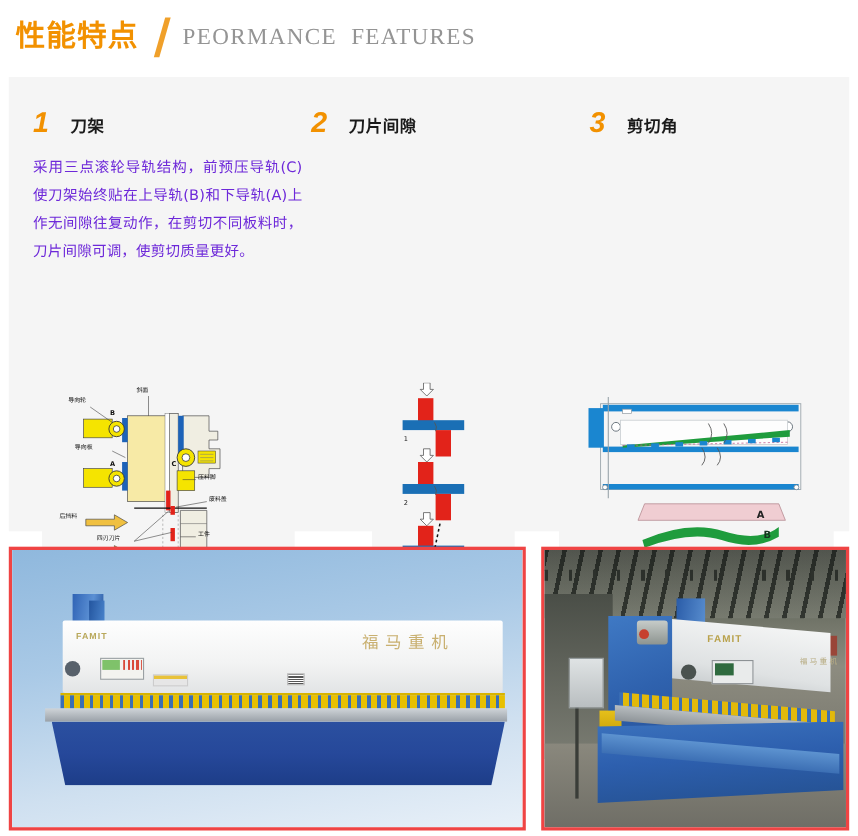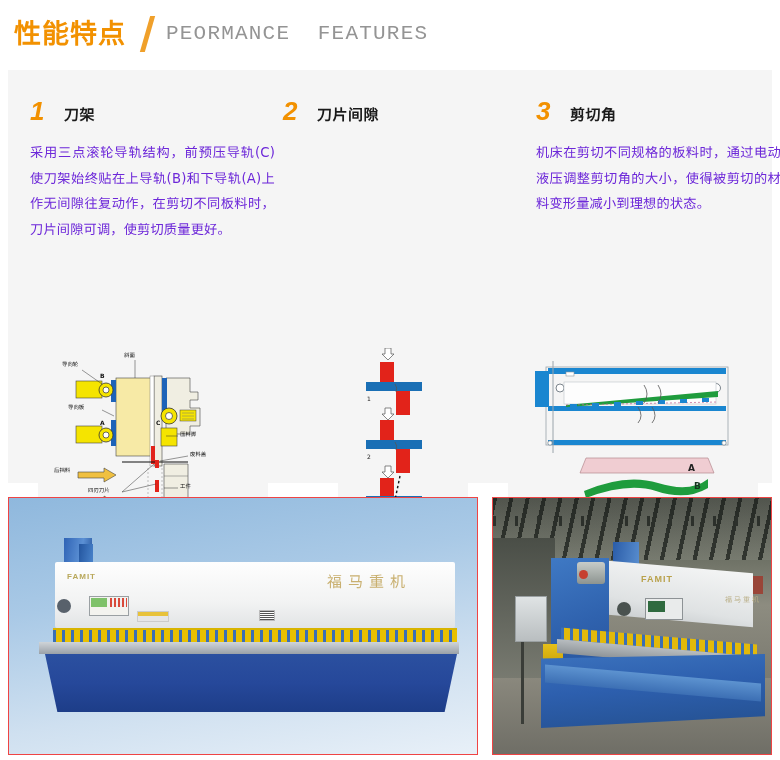--- a/index.html
+++ b/index.html
@@ -25,21 +25,21 @@
     display: inline-block; width: 26px; height: 38px; position: relative;
     margin: 0 4px 0 10px;
   }
   .header-slash::before {
     content: ""; position: absolute; left: 9px; top: 2px;
     width: 5px; height: 36px; background: #f0a02a;
     transform: skewX(-16deg);
   }
   .header-en {
     font-size: 21px; color: #949494; letter-spacing: 1.2px;
-    font-family: Liberation Mono, monospace; white-space: pre;
+    font-family: Liberation Serif, serif; white-space: pre;
   }
 
   
   .panel {
     position: absolute; left: 8px; top: 70px; width: 764px; height: 413px;
     background: #f5f5f5;
   }
   .cols { position: absolute; left: 0; top: 0; width: 764px; height: 413px; }
   .col { position: absolute; top: 28px; width: 245px; }
   .col-1 { left: 22px; }
@@ -63,21 +63,21 @@
 
   
   .diagram { position: absolute; }
   .dg1 { left: 30px;  top: 278px; width: 230px; height: 175px; }
   .dg2 { left: 330px; top: 278px; width: 130px; height: 180px; }
   .dg3 { left: 500px; top: 285px; width: 250px; height: 145px; }
 
   
   .photo {
     position: absolute; top: 497px; height: 258px; overflow: hidden;
-    border: 1px solid #ef4444;
+    border: 3px solid #ef4444;
   }
   .photo-left  { left: 8px;   width: 470px; }
   .photo-right { left: 492px; width: 280px; }
 
   .sky {
     position: absolute; inset: 0;
     background: linear-gradient(170deg,#8fb8dd 0%, #a9c9e6 35%, #cfe0f0 70%, #e8f0f8 100%);
   }
   
   .m1-body {
@@ -282,21 +282,20 @@
           <span class="col-num">2</span>
           <span class="col-title">刀片间隙</span>
         </div>
       </div>
 
       <div class="col col-3">
         <div class="col-head">
           <span class="col-num">3</span>
           <span class="col-title">剪切角</span>
         </div>
-        <div class="col-body">机床在剪切不同规格的板料时，通过电动液压调整剪切角的大小，使得被剪切的材料变形量减小到理想的状态。</div>
       </div>
     </div>
 
     <div class="diagram dg1">
       <svg width="230" height="175" viewBox="0 0 230 175">
         <rect x="0" y="0" width="230" height="175" fill="#f5f5f5"></rect>
 
         <rect x="78" y="30" width="38" height="78" fill="#f7eaa6" stroke="#444" stroke-width="0.6"></rect>
 
         <rect x="73" y="32" width="5" height="22" fill="#1d63b8"></rect>

